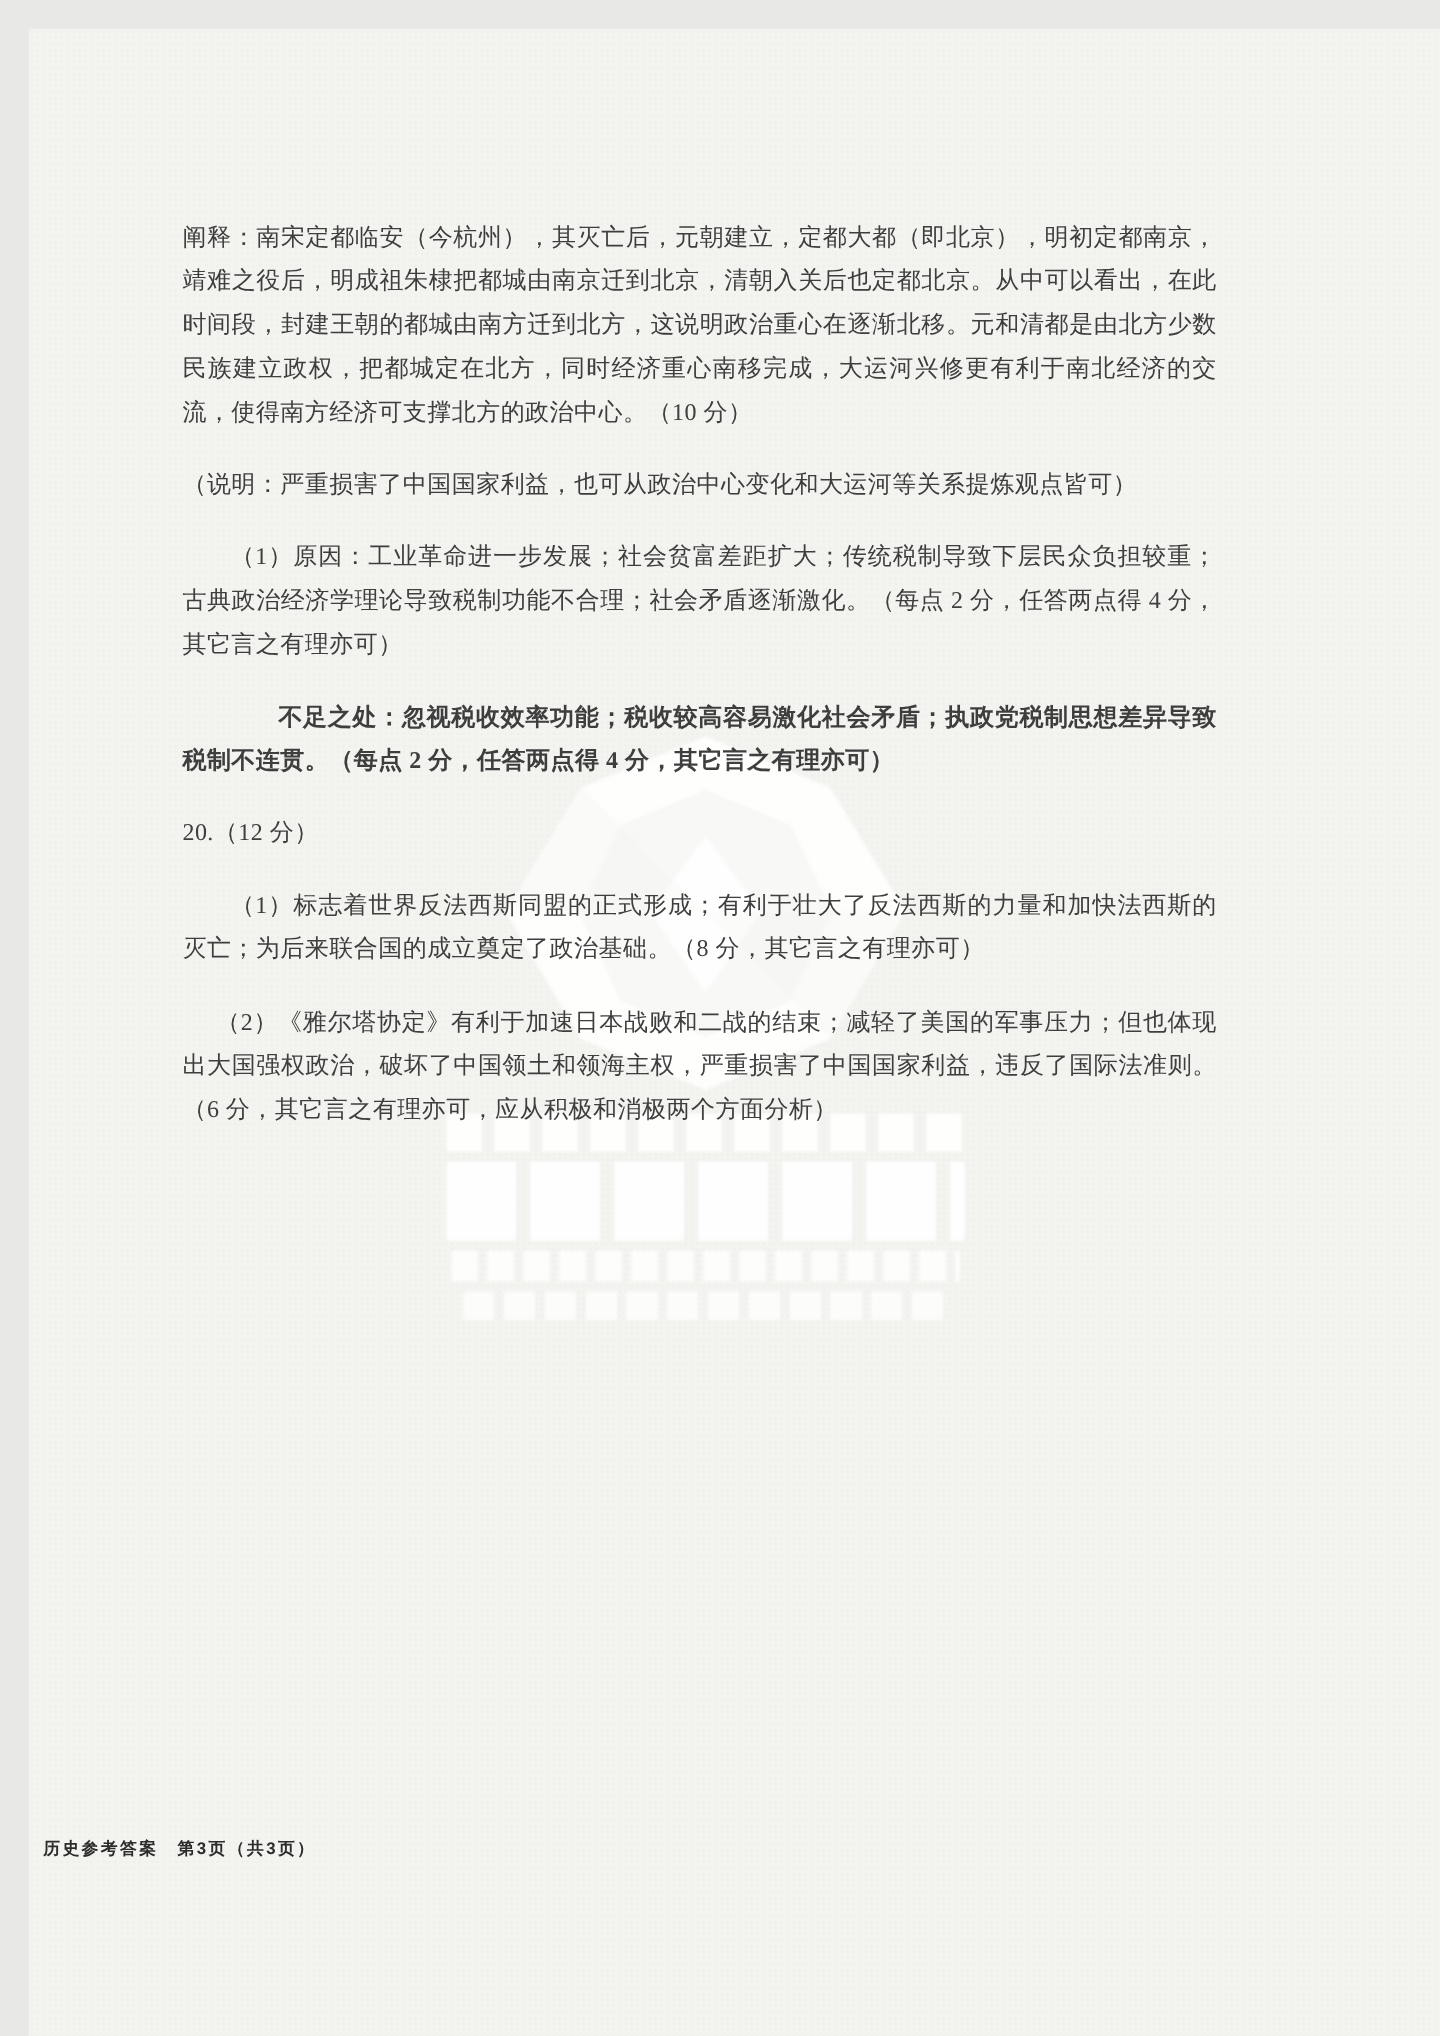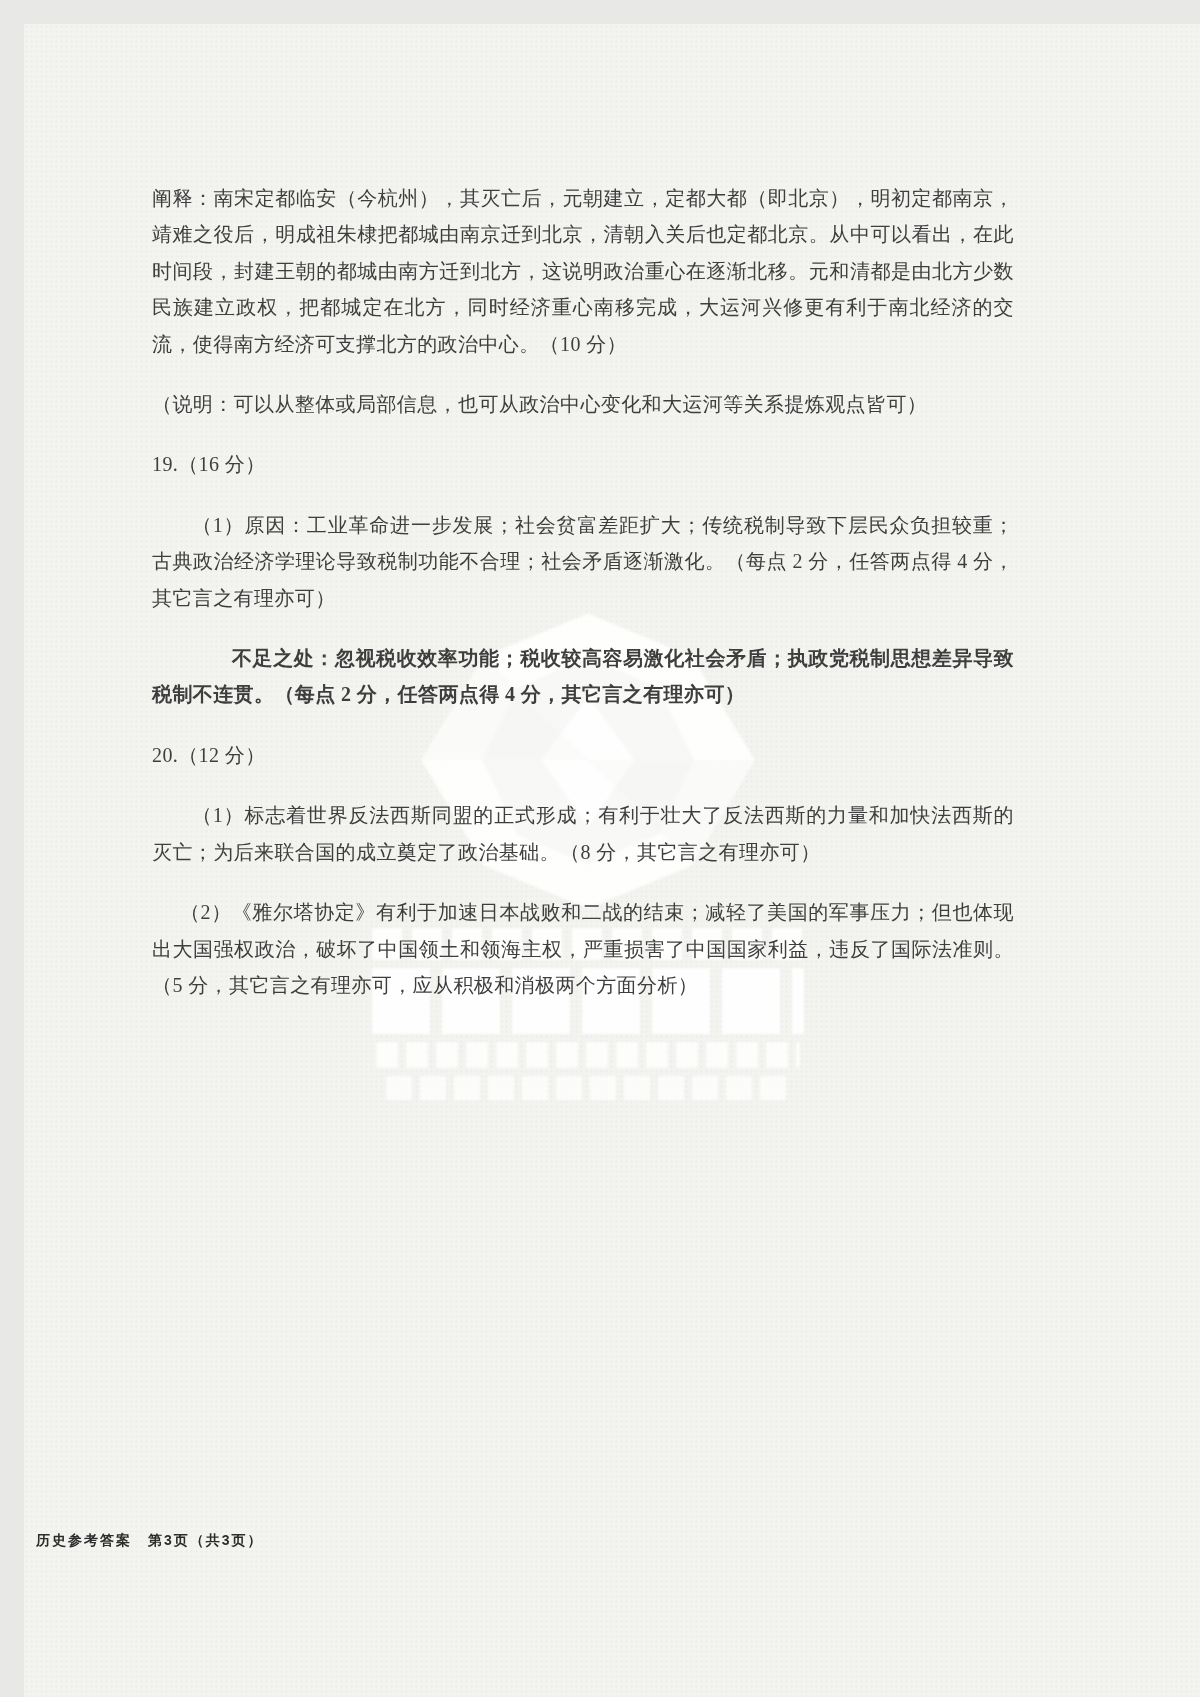--- a/index.html
+++ b/index.html
@@ -103,24 +103,23 @@
       <path d="M298 278 L186 164 L366 164 Z" fill="rgba(243,243,240,0.35)"></path>
     </svg>
     <div class="wm-row wm-row1"></div>
     <div class="wm-row wm-row2"></div>
     <div class="wm-row wm-row3"></div>
     <div class="wm-row wm-row4"></div>
   </div>
 
   <div class="content">
     <p class="para">阐释：南宋定都临安（今杭州），其灭亡后，元朝建立，定都大都（即北京），明初定都南京，靖难之役后，明成祖朱棣把都城由南京迁到北京，清朝入关后也定都北京。从中可以看出，在此时间段，封建王朝的都城由南方迁到北方，这说明政治重心在逐渐北移。元和清都是由北方少数民族建立政权，把都城定在北方，同时经济重心南移完成，大运河兴修更有利于南北经济的交流，使得南方经济可支撑北方的政治中心。（10 分）</p>
-    <p class="para">（说明：可以从整体或局部信息，也可从政治中心变化和大运河等关系提炼观点皆可）</p>
-    <p class="para">19.（16 分）</p>
+    <p class="para">（说明：严重损害了中国国家利益，也可从政治中心变化和大运河等关系提炼观点皆可）</p>
     <p class="para ind-2">（1）原因：工业革命进一步发展；社会贫富差距扩大；传统税制导致下层民众负担较重；古典政治经济学理论导致税制功能不合理；社会矛盾逐渐激化。（每点 2 分，任答两点得 4 分，其它言之有理亦可）</p>
     <p class="para ind-4">不足之处：忽视税收效率功能；税收较高容易激化社会矛盾；执政党税制思想差异导致税制不连贯。（每点 2 分，任答两点得 4 分，其它言之有理亦可）</p>
     <p class="para">20.（12 分）</p>
     <p class="para ind-2">（1）标志着世界反法西斯同盟的正式形成；有利于壮大了反法西斯的力量和加快法西斯的灭亡；为后来联合国的成立奠定了政治基础。（8 分，其它言之有理亦可）</p>
-    <p class="para ind-15">（2）《雅尔塔协定》有利于加速日本战败和二战的结束；减轻了美国的军事压力；但也体现出大国强权政治，破坏了中国领土和领海主权，严重损害了中国国家利益，违反了国际法准则。（5 分，其它言之有理亦可，应从积极和消极两个方面分析）</p>
+    <p class="para ind-15">（2）《雅尔塔协定》有利于加速日本战败和二战的结束；减轻了美国的军事压力；但也体现出大国强权政治，破坏了中国领土和领海主权，严重损害了中国国家利益，违反了国际法准则。（6 分，其它言之有理亦可，应从积极和消极两个方面分析）</p>
   </div>
 
   <div class="footer">历史参考答案　第3页（共3页）</div>
 
 </div>
 
 </body></html>

